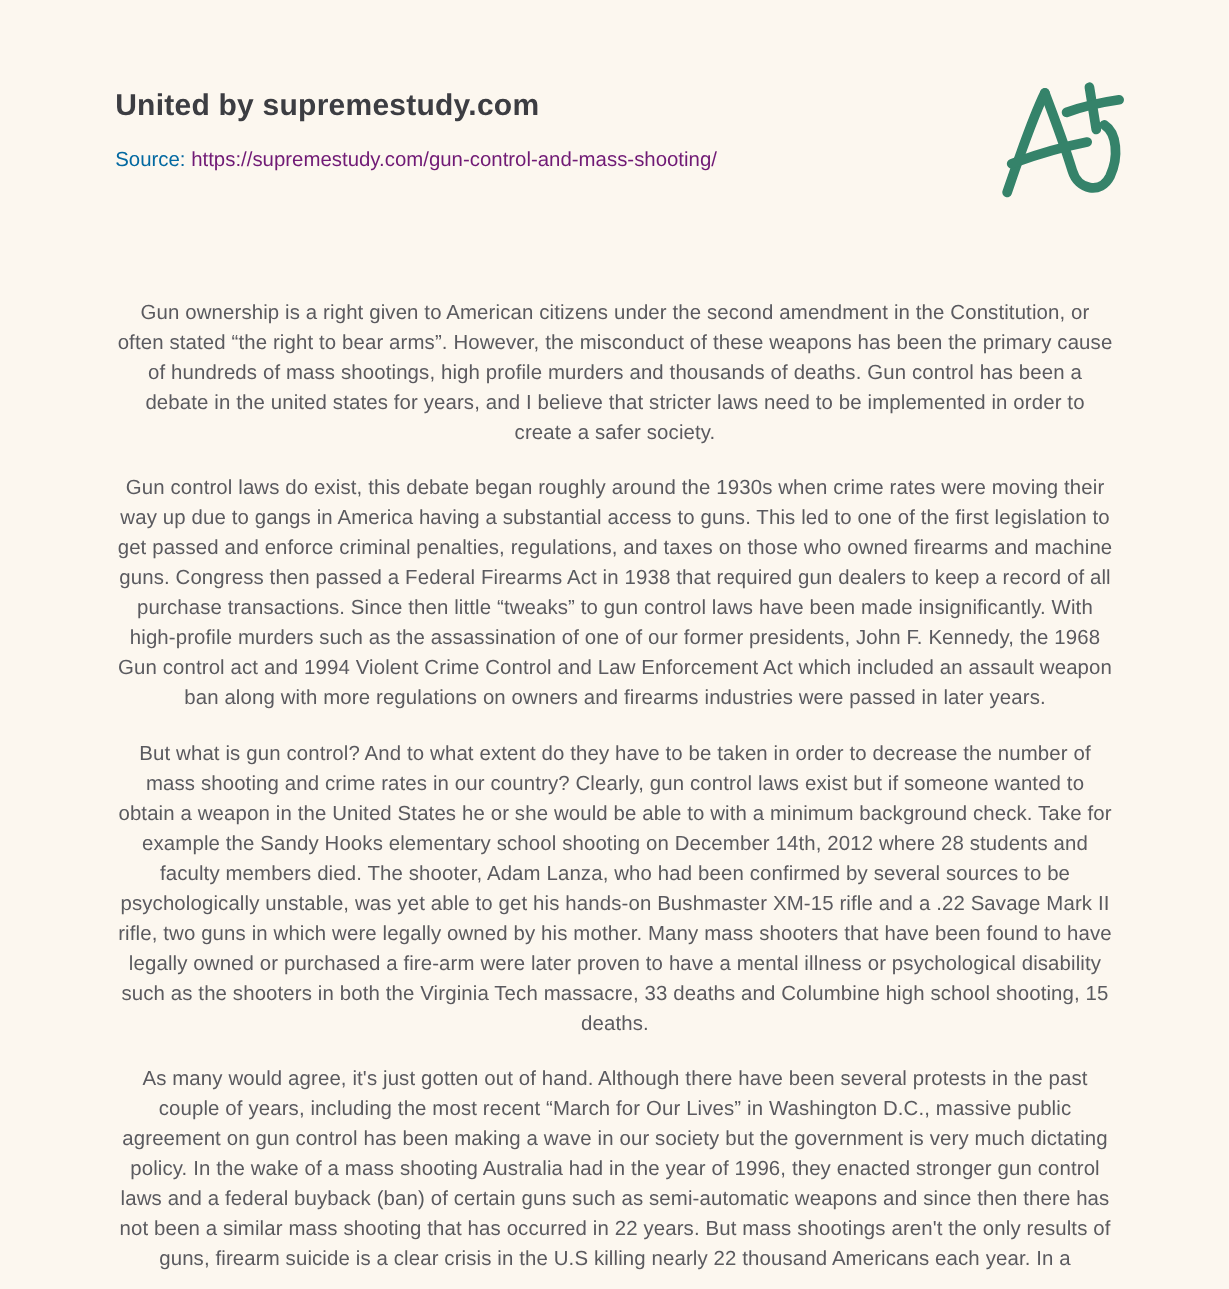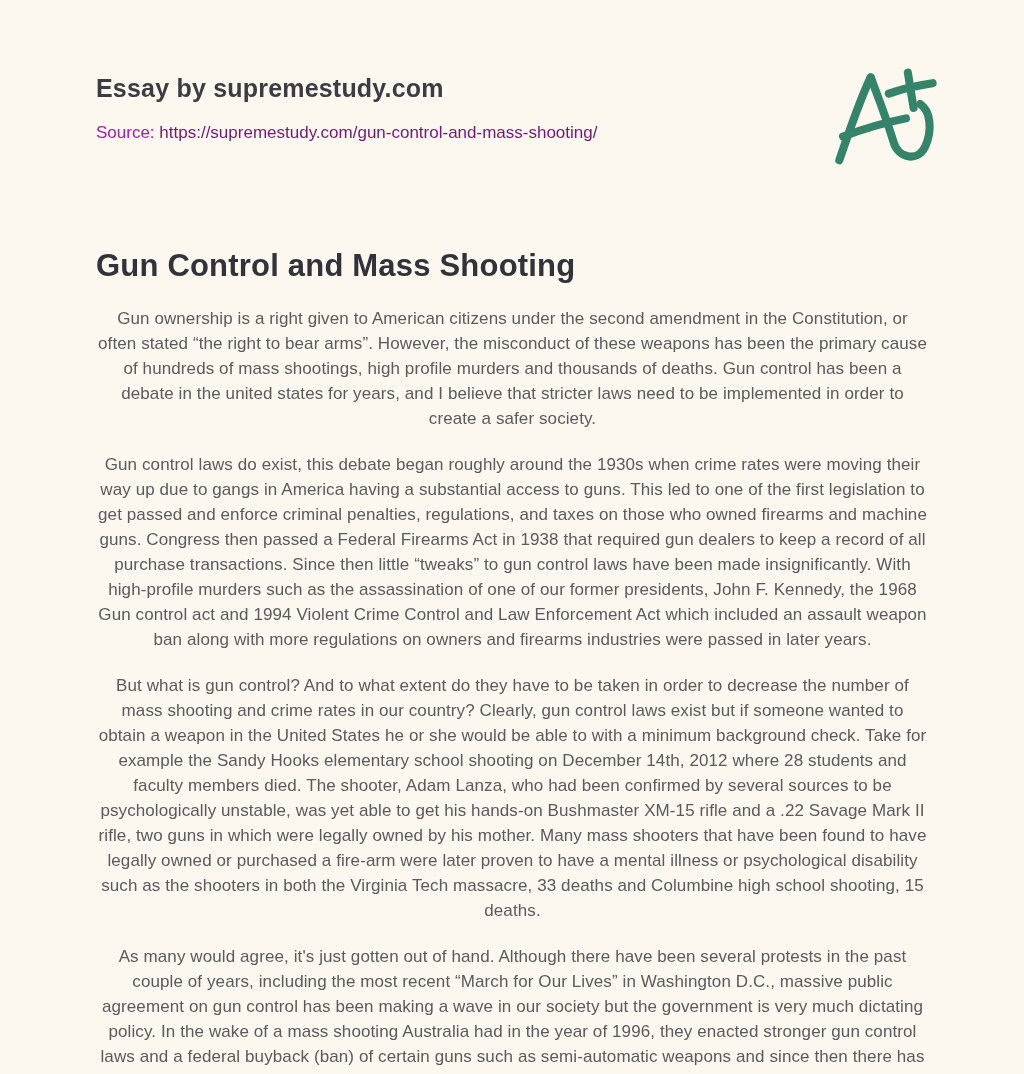--- a/index.html
+++ b/index.html
@@ -31,21 +31,21 @@
     letter-spacing: 0.2px;
   }
   .source-line {
     position: absolute;
     top: 123px;
     left: 0;
     font-size: 17px;
     white-space: nowrap;
   }
   .source-label {
-    color: #a21caf;
+    color: #0369a1;
   }
   .source-link {
     color: #701a75;
     text-decoration: none;
     cursor: pointer;
   }
   .logo {
     position: absolute;
     top: 66px;
     left: 730px;
@@ -78,37 +78,36 @@
     letter-spacing: 0.1px;
     text-align: center;
   }
 </style>
 </head>
 <body>
 
 <div class="page">
 
   <header class="header">
-    <h1 class="byline">Essay by supremestudy.com</h1>
+    <h1 class="byline">United by supremestudy.com</h1>
     <div class="source-line">
       <span class="source-label">Source:</span>
       <a class="source-link">https://supremestudy.com/gun-control-and-mass-shooting/</a>
     </div>
     <div class="logo">
       <svg viewBox="0 0 120 105" xmlns="http://www.w3.org/2000/svg" fill="none" stroke="#35836A" stroke-width="8.5" stroke-linecap="round">
         <path d="M12,99 C22,70 34,34 45,12"></path>
         <path d="M45,12 C53,33 62,57 69,80 C74,97 94,101 102,85 C110,68 108,47 97,40"></path>
         <path d="M16,74 C40,65 62,59 82,55"></path>
         <path d="M84,7 L90,44"></path>
         <path d="M64,29 C78,24 96,20 110,18"></path>
       </svg>
     </div>
   </header>
 
   <main class="article">
-    <h2 class="title">Gun Control and Mass Shooting</h2>
     <p>Gun ownership is a right given to American citizens under the second amendment in the Constitution, or often stated “the right to bear arms”. However, the misconduct of these weapons has been the primary cause of hundreds of mass shootings, high profile murders and thousands of deaths. Gun control has been a debate in the united states for years, and I believe that stricter laws need to be implemented in order to create a safer society.</p>
     <p>Gun control laws do exist, this debate began roughly around the 1930s when crime rates were moving their way up due to gangs in America having a substantial access to guns. This led to one of the first legislation to get passed and enforce criminal penalties, regulations, and taxes on those who owned firearms and machine guns. Congress then passed a Federal Firearms Act in 1938 that required gun dealers to keep a record of all purchase transactions. Since then little “tweaks” to gun control laws have been made insignificantly. With high-profile murders such as the assassination of one of our former presidents, John F. Kennedy, the 1968 Gun control act and 1994 Violent Crime Control and Law Enforcement Act which included an assault weapon ban along with more regulations on owners and firearms industries were passed in later years.</p>
     <p>But what is gun control? And to what extent do they have to be taken in order to decrease the number of mass shooting and crime rates in our country? Clearly, gun control laws exist but if someone wanted to obtain a weapon in the United States he or she would be able to with a minimum background check. Take for example the Sandy Hooks elementary school shooting on December 14th, 2012 where 28 students and faculty members died. The shooter, Adam Lanza, who had been confirmed by several sources to be psychologically unstable, was yet able to get his hands-on Bushmaster XM-15 rifle and a .22 Savage Mark II rifle, two guns in which were legally owned by his mother. Many mass shooters that have been found to have legally owned or purchased a fire-arm were later proven to have a mental illness or psychological disability such as the shooters in both the Virginia Tech massacre, 33 deaths and Columbine high school shooting, 15 deaths.</p>
     <p>As many would agree, it's just gotten out of hand. Although there have been several protests in the past couple of years, including the most recent “March for Our Lives” in Washington D.C., massive public agreement on gun control has been making a wave in our society but the government is very much dictating policy. In the wake of a mass shooting Australia had in the year of 1996, they enacted stronger gun control laws and a federal buyback (ban) of certain guns such as semi-automatic weapons and since then there has not been a similar mass shooting that has occurred in 22 years. But mass shootings aren't the only results of guns, firearm suicide is a clear crisis in the U.S killing nearly 22 thousand Americans each year. In a</p>
   </main>
 
 </div>
 
 </body></html>

